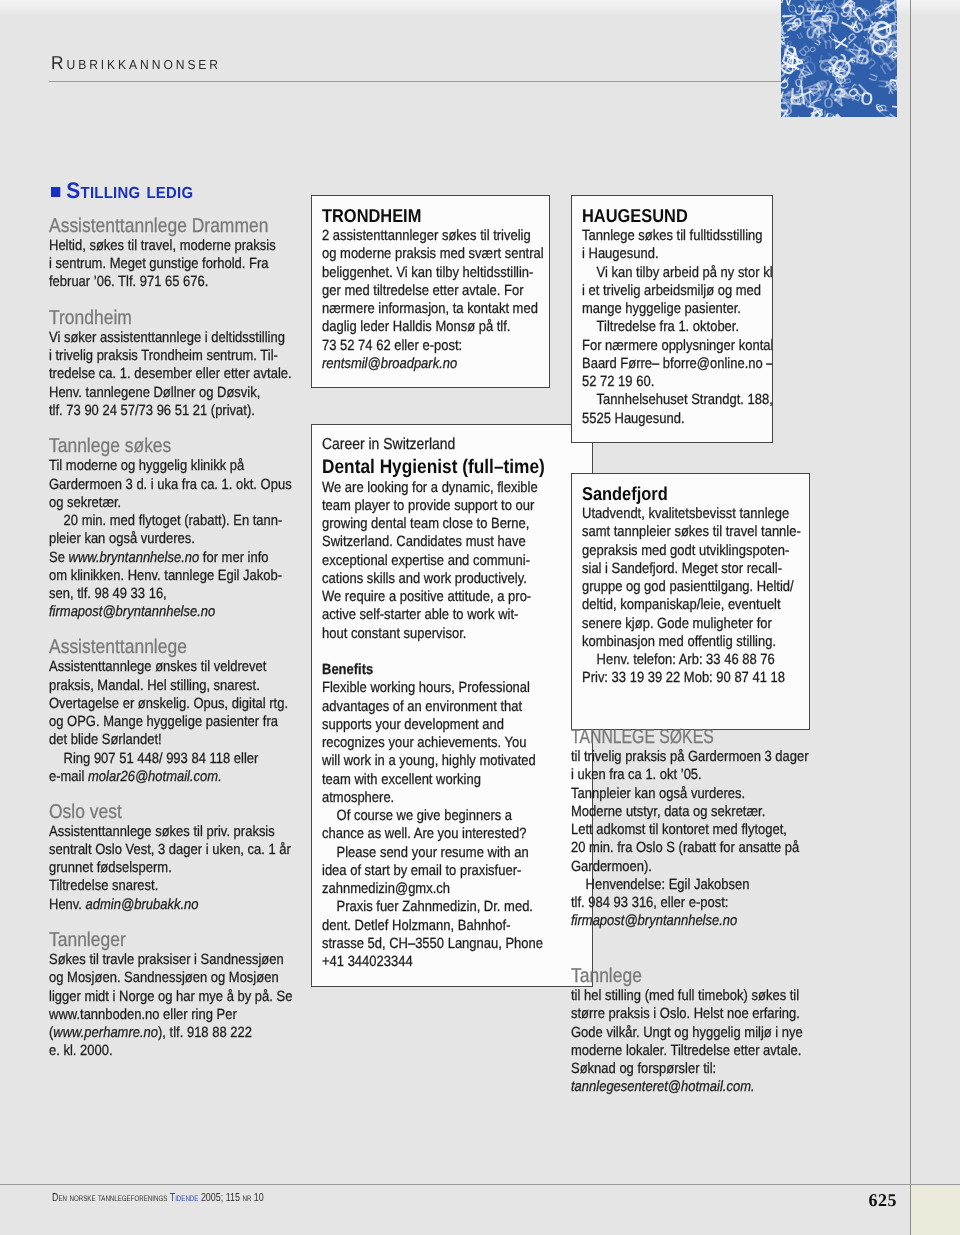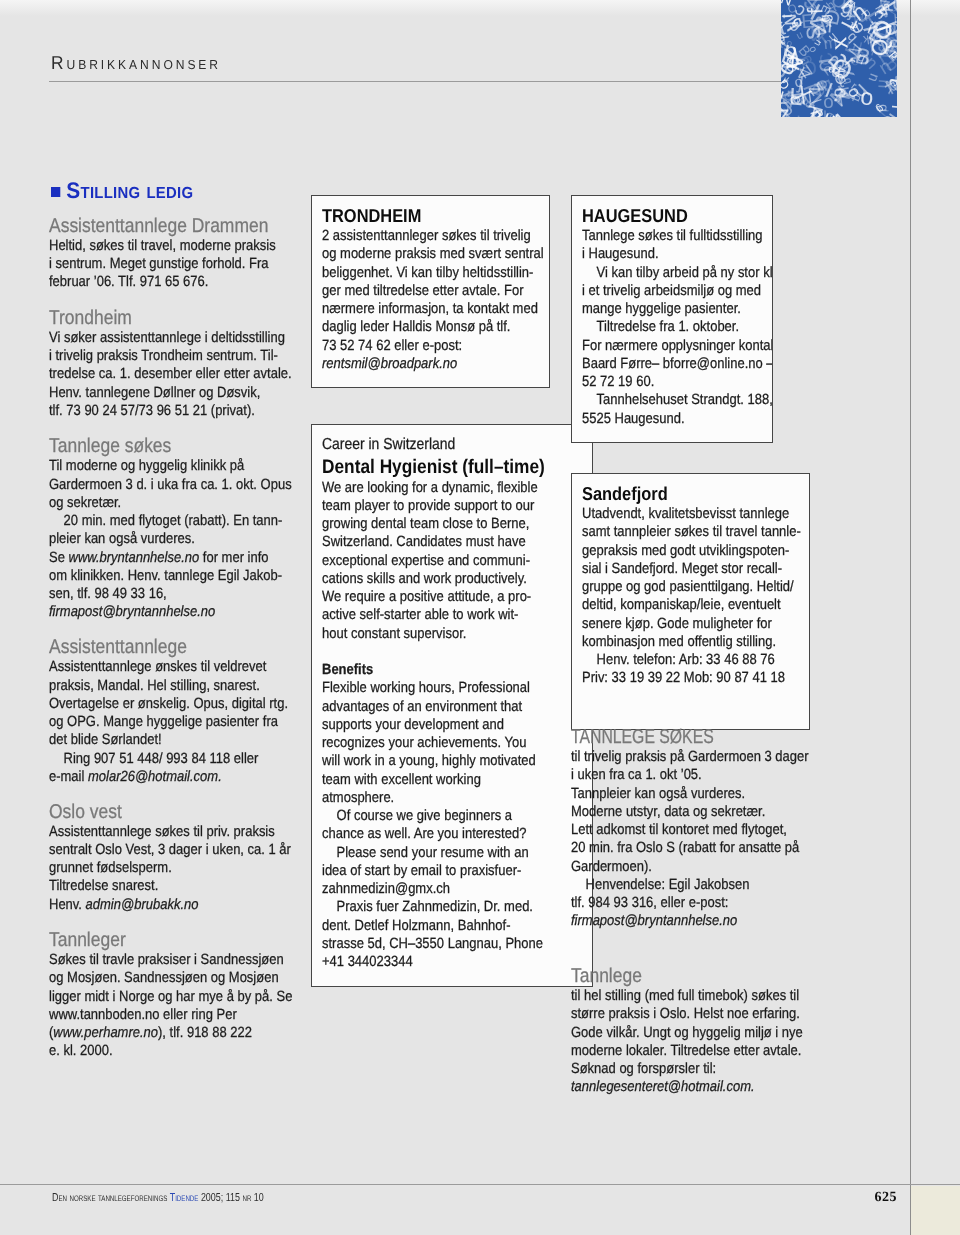--- a/index.html
+++ b/index.html
@@ -15,21 +15,21 @@
   .toprule{position:absolute;left:49px;top:81px;width:733px;height:1px;background:#9b9b9b;}
   .vrule{position:absolute;left:910px;top:0;width:1px;height:1235px;background:#8d8d8d;}
   .blueimg{position:absolute;left:781px;top:0px;width:116px;height:117px;overflow:hidden;}
   .creambox{position:absolute;left:911px;top:1185.5px;width:49px;height:49.5px;background:#eceadb;}
   .footrule{position:absolute;left:0px;top:1184px;width:960px;height:1.3px;background:#9b9b9b;}
   .footer{position:absolute;left:51.5px;top:1193px;font-size:11.6px;color:#2d2d2d;
      font-variant:small-caps;letter-spacing:0px;line-height:10px;
      transform:scaleX(0.77);transform-origin:left top;}
   .footer .brand{color:#2a49b4;}
   .pagenum{position:absolute;left:740px;top:1191px;width:157px;text-align:right;
-     font-family:"Liberation Serif",serif;font-weight:bold;font-size:14px;color:#111;
+     font-family:"Liberation Serif",serif;font-weight:bold;font-size:18px;color:#111;
      letter-spacing:0.5px;line-height:1;transform:translateZ(0);}
 
   .sectitle{position:absolute;left:51px;top:181px;color:#1a2fc0;font-size:22.5px;
      font-variant:small-caps;font-weight:bold;line-height:20px;white-space:nowrap;
      letter-spacing:0.3px;font-family:"Liberation Sans",sans-serif;
      transform:scaleX(0.93);transform-origin:left top;}
   .sectitle .bullet{display:inline-block;width:10px;height:10px;background:#1a2fc0;
      margin-right:6.5px;position:relative;top:-1px;}
 
   .adwrap{position:absolute;}

